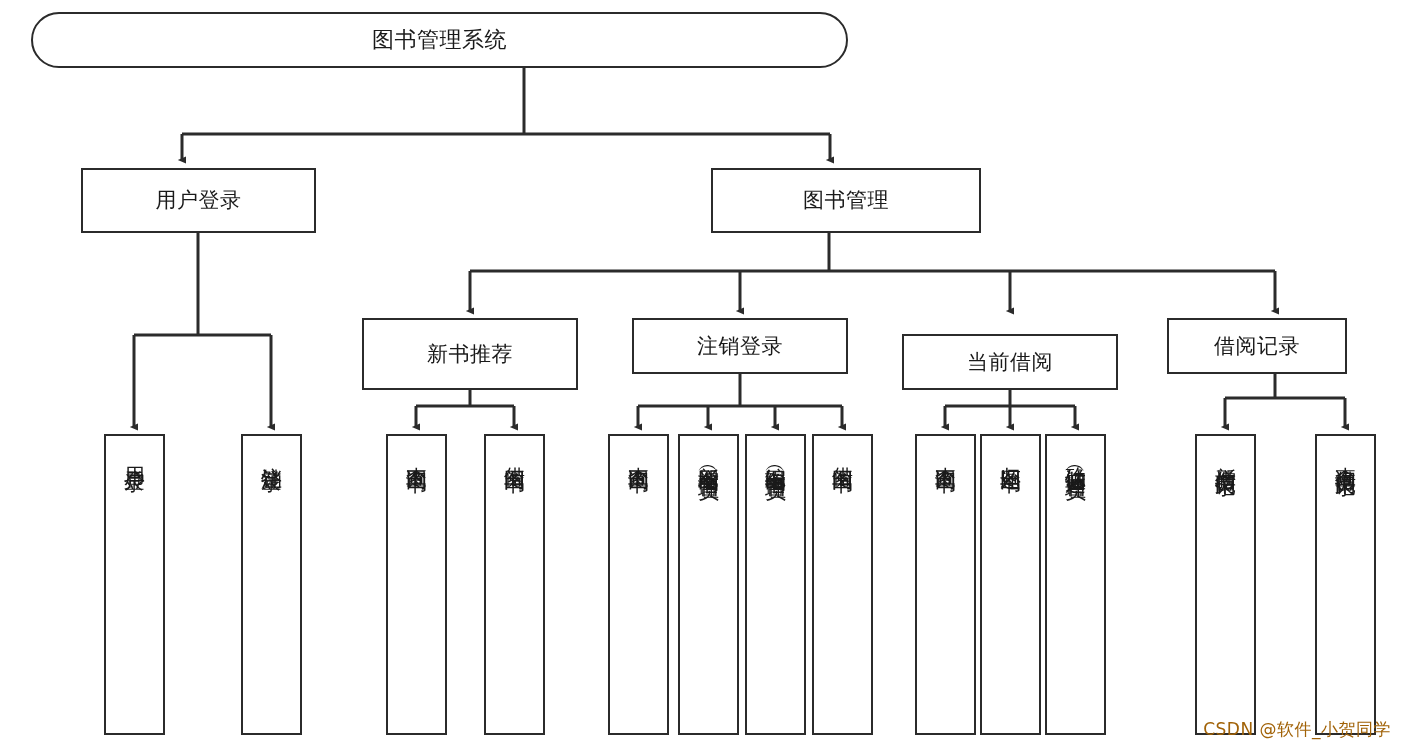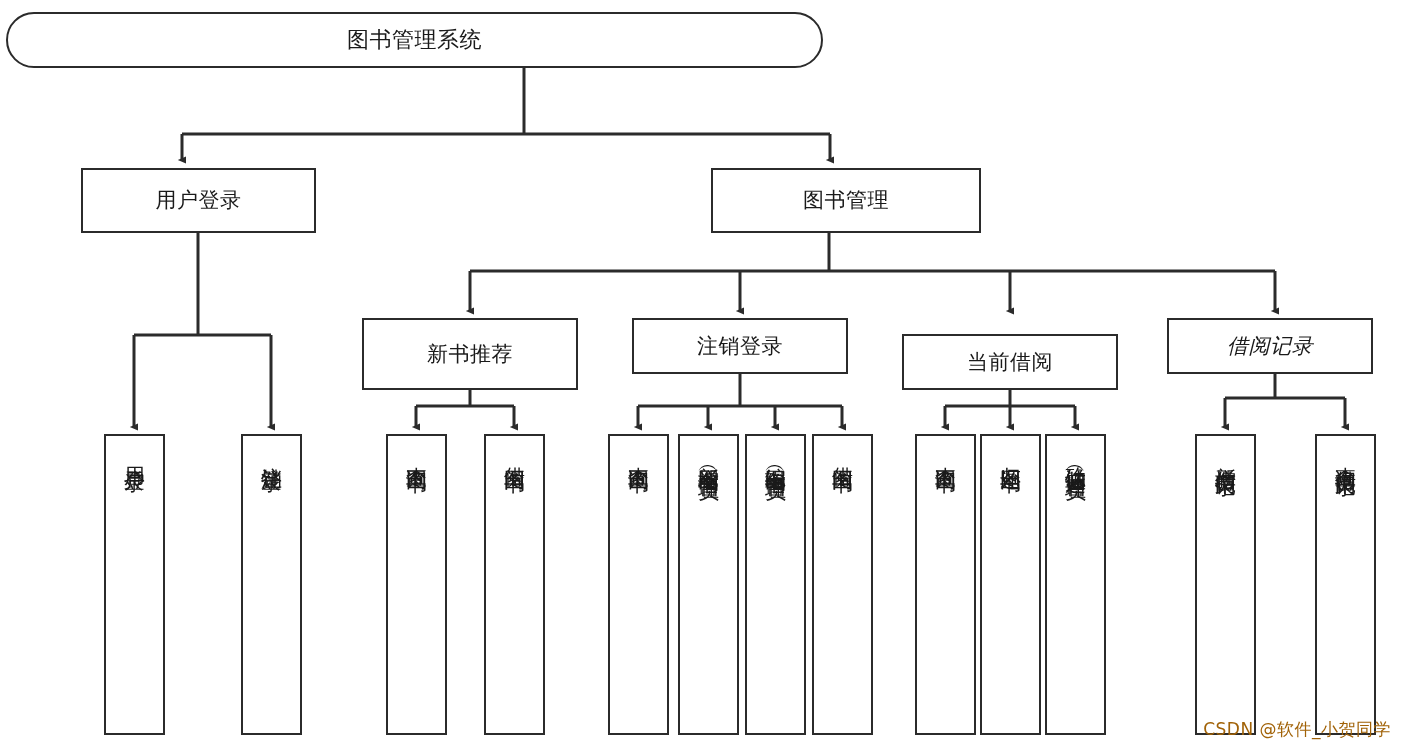--- a/index.html
+++ b/index.html
@@ -123,21 +123,21 @@
       <path d="M1010,406 L1010,427" marker-end="url(#arrowhead)"></path>
       <path d="M1075,406 L1075,427" marker-end="url(#arrowhead)"></path>
 
       <path d="M1275,374 L1275,398"></path>
       <path d="M1225,398 L1345,398"></path>
       <path d="M1225,398 L1225,427" marker-end="url(#arrowhead)"></path>
       <path d="M1345,398 L1345,427" marker-end="url(#arrowhead)"></path>
     </g>
   </svg>
 
-  <div class="node horiz root" style="left:6px; top:12px; width:817px; height:56px;border-radius:28px;">
+  <div class="node horiz root" style="left:31px; top:12px; width:817px; height:56px;border-radius:28px;">
     <span class="node-label">图书管理系统</span>
   </div>
 
   <div class="node horiz" style="left:81px; top:168px; width:235px; height:65px;">
     <span class="node-label">用户登录</span>
   </div>
 
   <div class="node horiz" style="left:711px; top:168px; width:270px; height:65px;">
     <span class="node-label">图书管理</span>
   </div>
@@ -147,21 +147,21 @@
   </div>
 
   <div class="node horiz" style="left:632px; top:318px; width:216px; height:56px;">
     <span class="node-label">注销登录</span>
   </div>
 
   <div class="node horiz" style="left:902px; top:334px; width:216px; height:56px;">
     <span class="node-label">当前借阅</span>
   </div>
 
-  <div class="node horiz" style="left:1167px; top:318px; width:206px; height:56px;font-style:italic;">
+  <div class="node horiz" style="left:1167px; top:318px; width:180px; height:56px;">
     <span class="node-label">借阅记录</span>
   </div>
 
   <div class="node vert" style="left:104px; top:434px; width:61px; height:301px;">
     <span class="node-label">用户登录</span>
   </div>
 
   <div class="node vert" style="left:241px; top:434px; width:61px; height:301px;">
     <span class="node-label">注销登录</span>
   </div>

